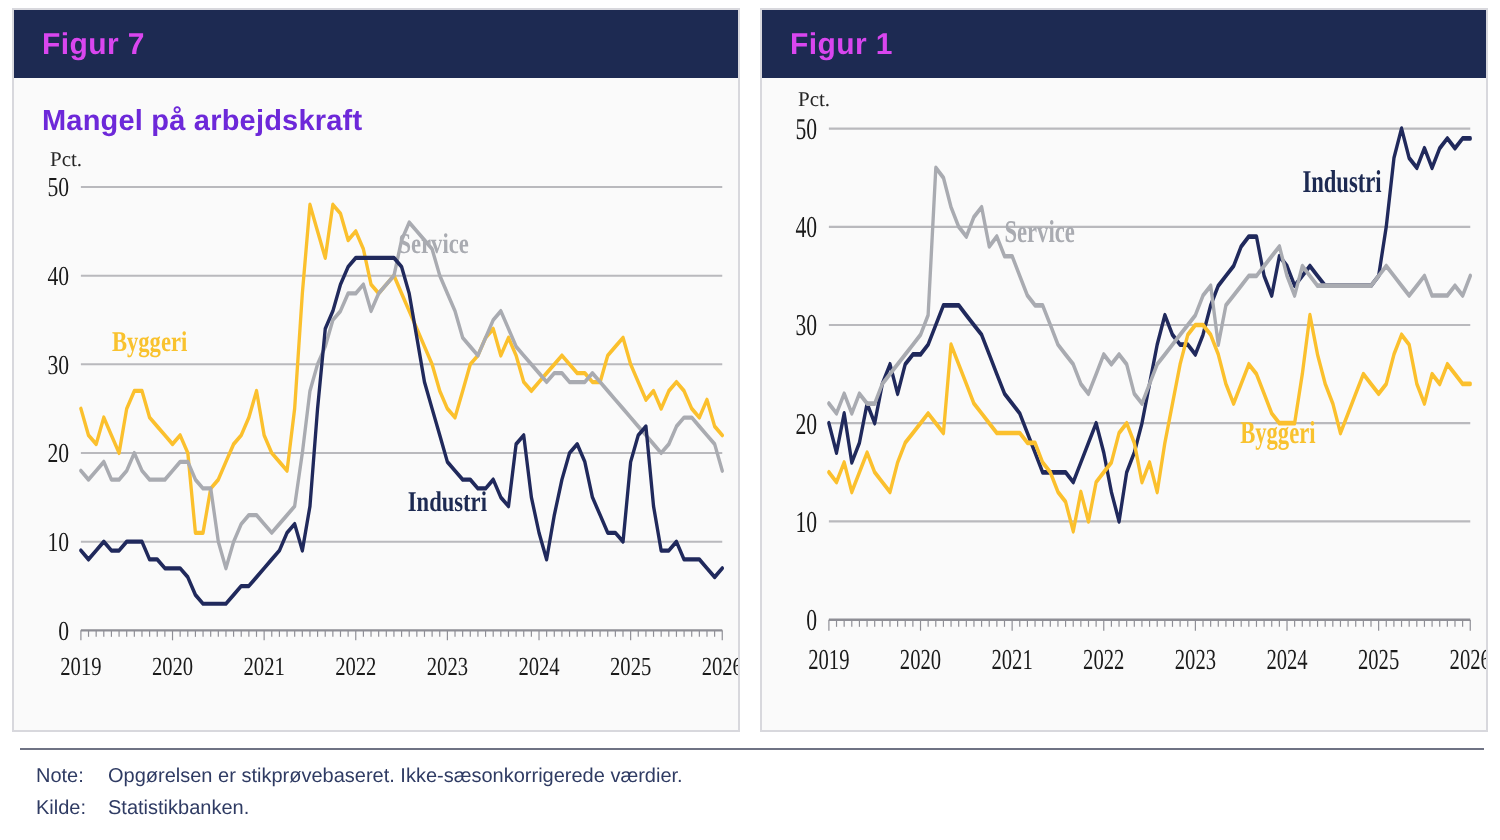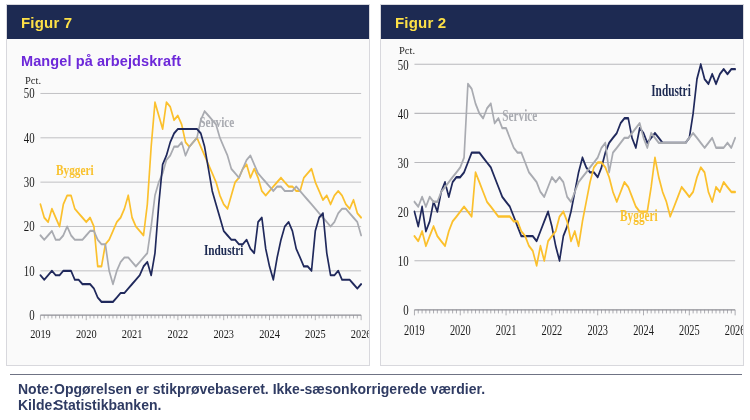--- a/index.html
+++ b/index.html
@@ -26,21 +26,21 @@
     position:relative;
   }
   .panel-header{
     background:#1d2a52;
     height:34px;
     display:flex;align-items:center;
     padding:0 14px;
     box-sizing:border-box;
   }
   .panel-header-title{
-    color:#fde047;
+    color:#d946ef;
     font-size:15px;
     font-weight:bold;
     letter-spacing:.2px;
   }
   .panel-title{
     color:#6d28d9;
     font-size:14.5px;
     font-weight:bold;
     padding:14px 0 0 14px;
     letter-spacing:.1px;
@@ -79,25 +79,24 @@
     position:absolute;left:0;top:366px;width:750px;height:54px;
     box-sizing:border-box;
     padding:8px 10px 0 10px;
   }
   .footer-rule{
     border-top:1.5px solid #6f7384;
     width:732px;margin:0 auto 6px auto;
   }
   .note-row{
     display:flex;
-    font-size:14px;
+    font-size:10px;
     color:#2f3b63;
     line-height:16px;
     padding-left:8px;
-    font-weight:bold;
   }
   .note-key{width:36px;flex:0 0 36px;}
   .note-val{flex:1 1 auto;}
 </style>
 </head>
 <body>
 
 <div class="page">
 
   <div class="panels">
@@ -220,21 +219,21 @@
             <polyline points="34,151.96 37.86542857143247,155.51999999999998 41.77742857142467,151.96 45.64285714285714,148.4 49.50828571428961,151.96 53.42028571428182,151.96 57.285714285714285,148.4 61.15114285714675,148.4 65.06314285713896,148.4 68.92857142857142,155.51999999999998 72.7940000000039,155.51999999999998 76.7059999999961,159.07999999999998 80.57142857142857,159.07999999999998 84.43685714286104,159.07999999999998 88.34885714285325,162.64000000000001 92.21428571428572,169.76000000000002 96.07971428571818,173.32 99.99171428571039,173.32 103.85714285714285,173.32 107.72257142857534,173.32 111.63457142856754,169.76000000000002 115.5,166.20000000000002 119.36542857143247,166.20000000000002 123.27742857142468,162.64000000000001 127.14285714285714,159.07999999999998 131.00828571428963,155.51999999999998 134.92028571428182,151.96 138.78571428571428,144.84 142.65114285714674,141.28 146.56314285713896,151.96 150.42857142857144,134.16 154.2940000000039,95 158.2059999999961,62.959999999999994 162.07142857142856,55.84 165.93685714286104,45.16 169.84885714285326,38.040000000000006 173.7142857142857,34.480000000000004 177.57971428571818,34.480000000000004 181.49171428571037,34.480000000000004 185.35714285714286,34.480000000000004 189.22257142857532,34.480000000000004 193.1345714285675,34.480000000000004 197,38.040000000000006 200.86542857143246,48.72 204.77742857142468,66.52 208.64285714285714,84.32 212.5082857142896,95 216.42028571428182,105.68 220.28571428571428,116.36 224.15114285714677,119.92 228.06314285713896,123.47999999999999 231.92857142857142,123.47999999999999 235.7940000000039,127.03999999999999 239.7059999999961,127.03999999999999 243.57142857142858,123.47999999999999 247.43685714286104,130.6 251.34885714285323,134.16 255.21428571428572,109.24000000000001 259.0797142857182,105.68 262.9917142857104,130.6 266.8571428571429,144.84 270.7225714285753,155.51999999999998 274.63457142856754,137.72 278.5,123.47999999999999 282.36542857143246,112.8 286.2774285714247,109.24000000000001 290.1428571428571,116.36 294.00828571428957,130.6 297.9202857142818,137.72 301.7857142857143,144.84 305.6511428571468,144.84 309.5631428571389,148.4 313.4285714285714,116.36 317.2940000000039,105.68 321.2059999999961,102.12 325.0714285714286,134.16 328.9368571428611,151.96 332.8488571428532,151.96 336.7142857142857,148.4 340.5797142857182,155.51999999999998 344.49171428571043,155.51999999999998 348.3571428571429,155.51999999999998 352.2225714285753,159.07999999999998 356.13457142856754,162.64000000000001 360,159.07999999999998" class="ln ln-industri" stroke="#20295c"></polyline>
             <text x="68.92857142857142" y="71.86" text-anchor="middle" class="serieslabel lbl-byggeri">Byggeri</text>
             <text x="213.29999999999578" y="32.7" text-anchor="middle" class="serieslabel lbl-service">Service</text>
             <text x="220.28571428571428" y="135.94" text-anchor="middle" class="serieslabel lbl-industri">Industri</text>
           </svg>
       </div>
     </div>
 
     <div class="panel">
       <div class="panel-header">
-        <span class="panel-header-title">Figur 2</span>
+        <span class="panel-header-title">Figur 1</span>
       </div>
       <div class="unit">Pct.</div>
       <div class="plot-wrap">
         <svg class="chart" id="chart1" viewBox="0 0 368 224" preserveAspectRatio="none">
             <line x1="34" y1="184" x2="360" y2="184" class="axisline"></line>
             <text x="28" y="187.8" class="ylab">0</text>
             <line x1="34" y1="148.4" x2="360" y2="148.4" class="gridline"></line>
             <text x="28" y="152.20000000000002" class="ylab">10</text>
             <line x1="34" y1="112.8" x2="360" y2="112.8" class="gridline"></line>
             <text x="28" y="116.6" class="ylab">20</text>

